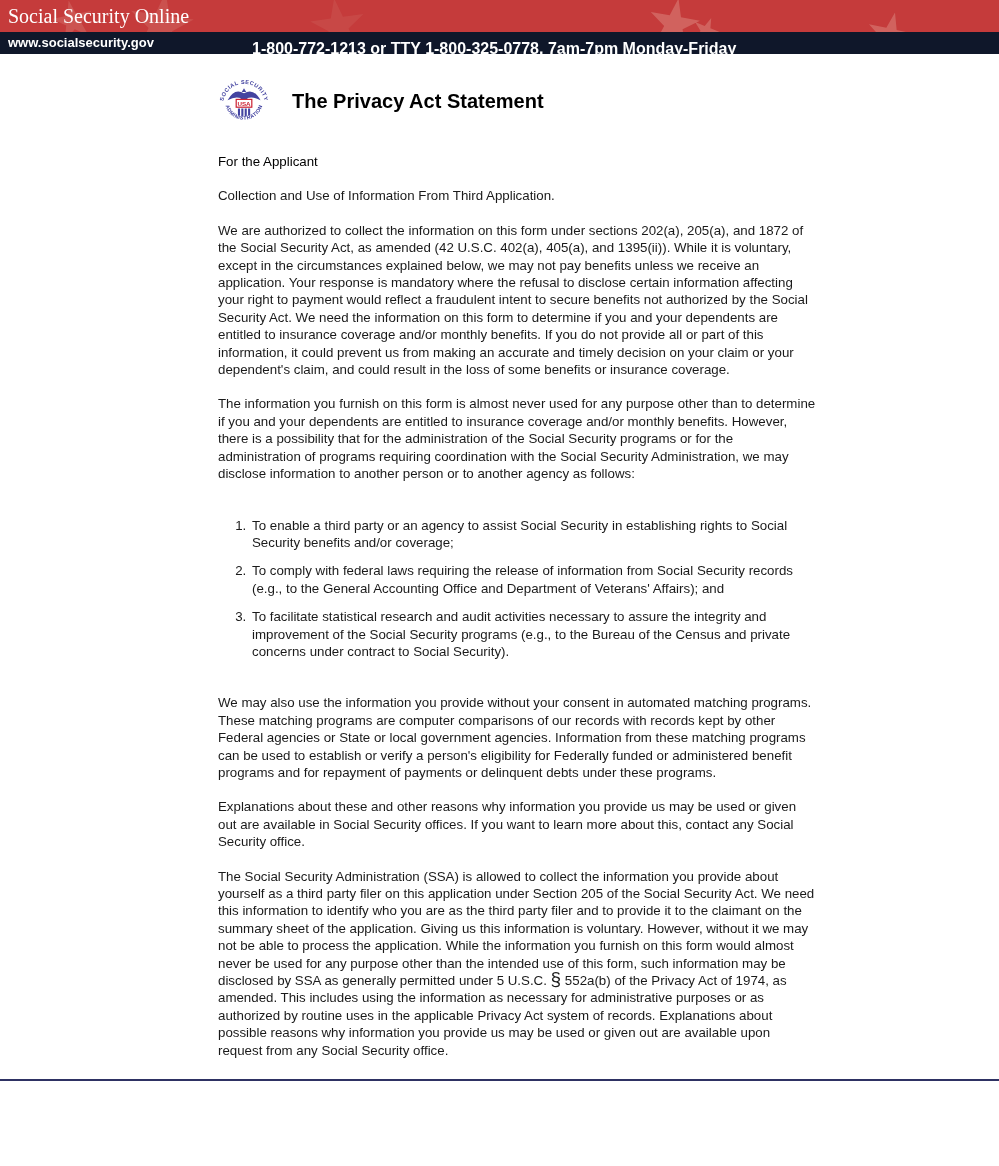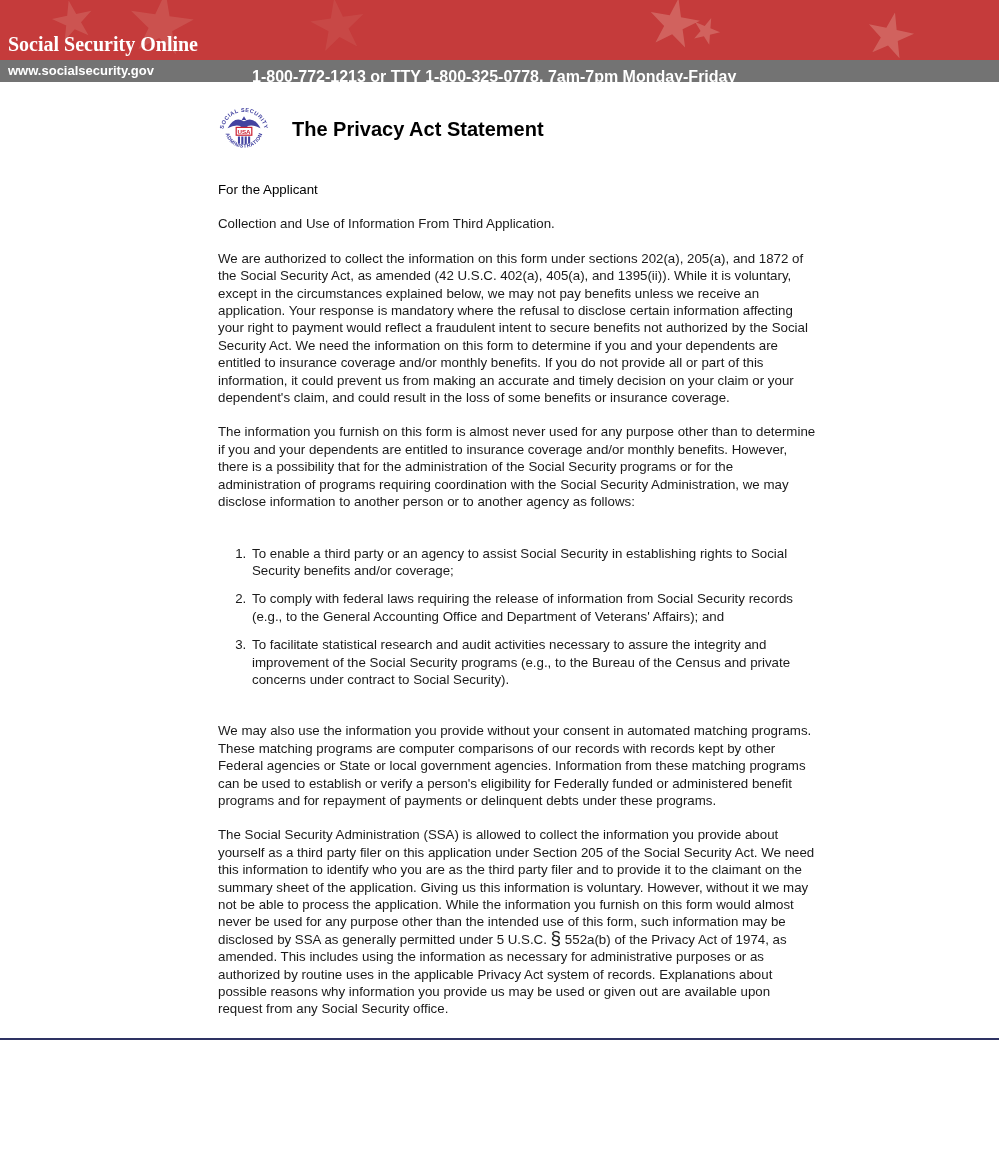--- a/index.html
+++ b/index.html
@@ -10,24 +10,23 @@
   }
   body {
     font-family: "Liberation Sans", sans-serif;
     color: #1a1a1a;
   }
   .page { width: 999px; min-height: 1166px; position: relative; }
 
   
   .banner {
     position: relative;
-    height: 60px;
+    height: 32px;
     background: #c53b3b;
     overflow: hidden;
-    font-weight: bold;
   }
   .star {
     position: absolute;
     background: #da837c;
     clip-path: polygon(50% 0%, 61% 35%, 98% 35%, 68% 57%, 79% 91%, 50% 70%, 21% 91%, 32% 57%, 2% 35%, 39% 35%);
   }
   .brand {
     position: absolute;
     left: 8px;
     bottom: 4px;
@@ -41,21 +40,21 @@
     left: 249px;
     top: 2px;
     font-family: "Liberation Serif", serif;
     font-size: 30px;
     color: #ffffff;
     white-space: nowrap;
   }
   .infobar {
     position: relative;
     height: 22px;
-    background: #737373;
+    background: #0f172a;
     color: #ffffff;
     font-weight: bold;
   }
   .infobar .url {
     position: absolute;
     left: 8px;
     top: 3px;
     font-size: 13px;
     color: #ffffff;
     text-decoration: none;
@@ -169,20 +168,21 @@
       <h3>For the Applicant</h3>
       <p>Collection and Use of Information From Third Application.</p>
       <p>We are authorized to collect the information on this form under sections 202(a), 205(a), and 1872 of the Social Security Act, as amended (42 U.S.C. 402(a), 405(a), and 1395(ii)). While it is voluntary, except in the circumstances explained below, we may not pay benefits unless we receive an application. Your response is mandatory where the refusal to disclose certain information affecting your right to payment would reflect a fraudulent intent to secure benefits not authorized by the Social Security Act. We need the information on this form to determine if you and your dependents are entitled to insurance coverage and/or monthly benefits. If you do not provide all or part of this information, it could prevent us from making an accurate and timely decision on your claim or your dependent's claim, and could result in the loss of some benefits or insurance coverage.</p>
       <p>The information you furnish on this form is almost never used for any purpose other than to determine if you and your dependents are entitled to insurance coverage and/or monthly benefits. However, there is a possibility that for the administration of the Social Security programs or for the administration of programs requiring coordination with the Social Security Administration, we may disclose information to another person or to another agency as follows:</p>
       <ol>
         <li>To enable a third party or an agency to assist Social Security in establishing rights to Social Security benefits and/or coverage;</li>
         <li>To comply with federal laws requiring the release of information from Social Security records (e.g., to the General Accounting Office and Department of Veterans' Affairs); and</li>
         <li>To facilitate statistical research and audit activities necessary to assure the integrity and improvement of the Social Security programs (e.g., to the Bureau of the Census and private concerns under contract to Social Security).</li>
       </ol>
       <p>We may also use the information you provide without your consent in automated matching programs. These matching programs are computer comparisons of our records with records kept by other Federal agencies or State or local government agencies. Information from these matching programs can be used to establish or verify a person's eligibility for Federally funded or administered benefit programs and for repayment of payments or delinquent debts under these programs.</p>
+      <p>Explanations about these and other reasons why information you provide us may be used or given out are available in Social Security offices. If you want to learn more about this, contact any Social Security office.</p>
     </section>
 
     <section>
       <p><span>The Social Security Administration (SSA) is allowed to collect the information you provide about yourself as a third party filer on this application under Section 205 of the Social Security Act. We need this information to identify who you are as the third party filer and to provide it to the claimant on the summary sheet of the application. Giving us this information is voluntary. However, without it we may not be able to process the application. While the information you furnish on this form would almost never be used for any purpose other than the intended use of this form, such information may be disclosed by SSA as generally permitted under 5 U.S.C. </span><span class="section-sym">§</span><span> 552a(b) of the Privacy Act of 1974, as amended. This includes using the information as necessary for administrative purposes or as authorized by routine uses in the applicable Privacy Act system of records. Explanations about possible reasons why information you provide us may be used or given out are available upon request from any Social Security office.</span></p>
     </section>
 
   </main>
 
   <footer>
     <div class="bottom-rule"></div>

